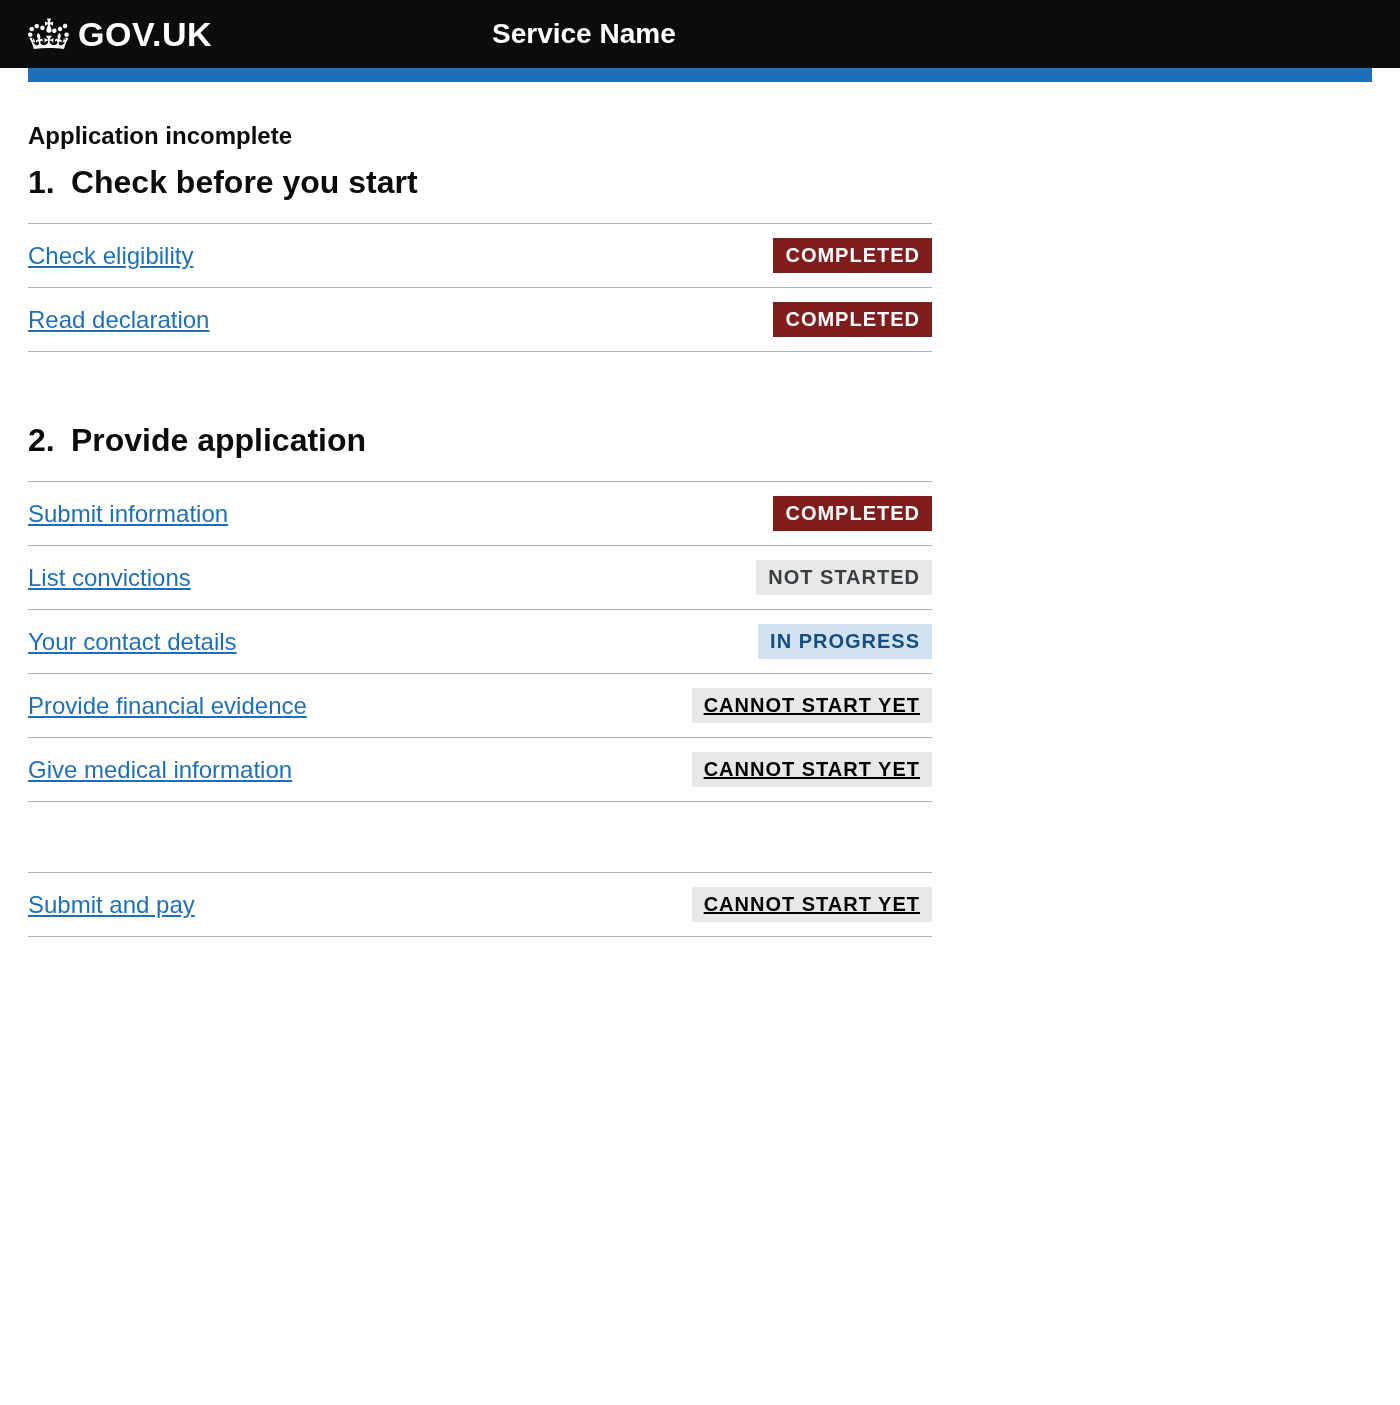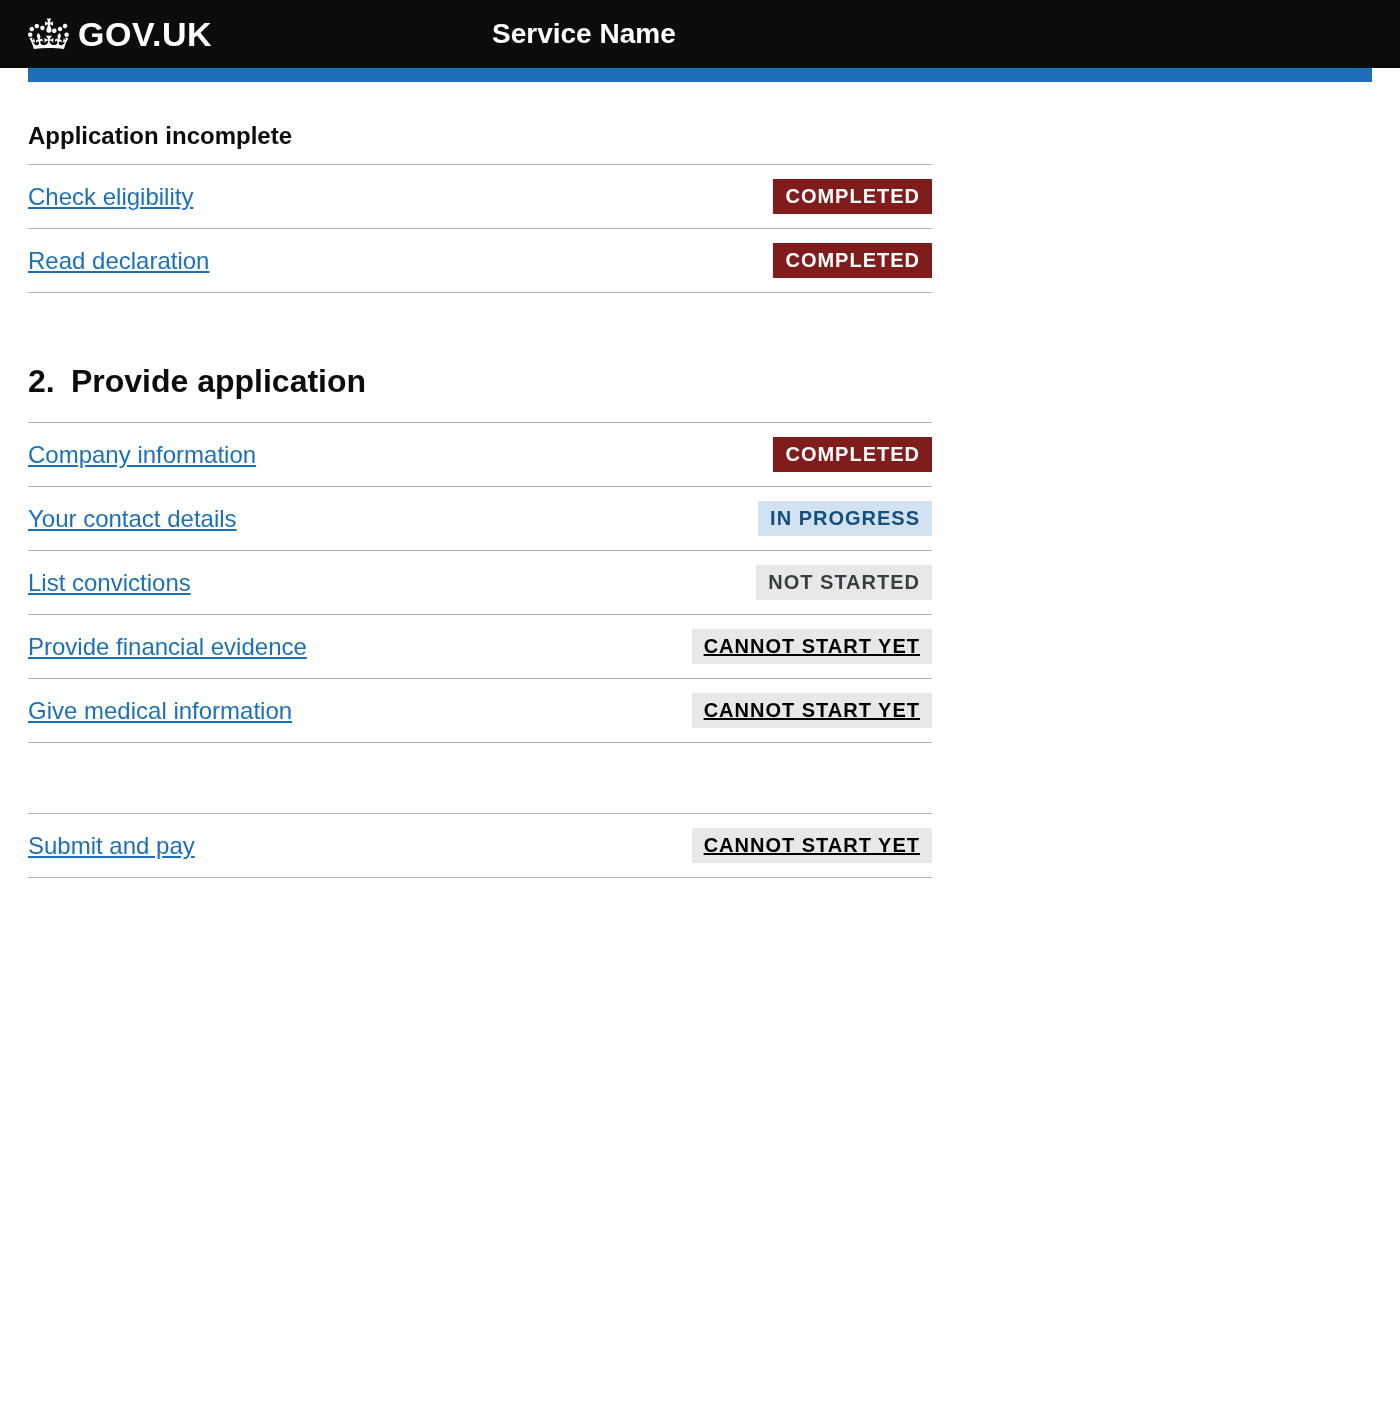--- a/index.html
+++ b/index.html
@@ -120,49 +120,53 @@
   </div>
 </div>
 
 <div class="blue-bar"></div>
 
 <main class="main">
 
   <h2 class="status-heading">Application incomplete</h2>
 
   <div class="section">
+    <h2 class="section-heading">
+      <span class="section-number">1.</span>
+      <span>Check before you start</span>
+    </h2>
     <div class="tasks">
       <div class="task-row">
         <a class="task-link">Check eligibility</a>
         <span class="tag tag-completed">COMPLETED</span>
       </div>
       <div class="task-row">
         <a class="task-link">Read declaration</a>
         <span class="tag tag-completed">COMPLETED</span>
       </div>
     </div>
   </div>
 
   <div class="section">
     <h2 class="section-heading">
       <span class="section-number">2.</span>
       <span>Provide application</span>
     </h2>
     <div class="tasks">
       <div class="task-row">
-        <a class="task-link">Company information</a>
+        <a class="task-link">Submit information</a>
         <span class="tag tag-completed">COMPLETED</span>
+      </div>
+      <div class="task-row">
+        <a class="task-link">List convictions</a>
+        <span class="tag tag-not-started">NOT STARTED</span>
       </div>
       <div class="task-row">
         <a class="task-link">Your contact details</a>
         <span class="tag tag-in-progress">IN PROGRESS</span>
-      </div>
-      <div class="task-row">
-        <a class="task-link">List convictions</a>
-        <span class="tag tag-not-started">NOT STARTED</span>
       </div>
       <div class="task-row">
         <a class="task-link">Provide financial evidence</a>
         <span class="tag tag-cannot-start">CANNOT START YET</span>
       </div>
       <div class="task-row">
         <a class="task-link">Give medical information</a>
         <span class="tag tag-cannot-start">CANNOT START YET</span>
       </div>
     </div>

